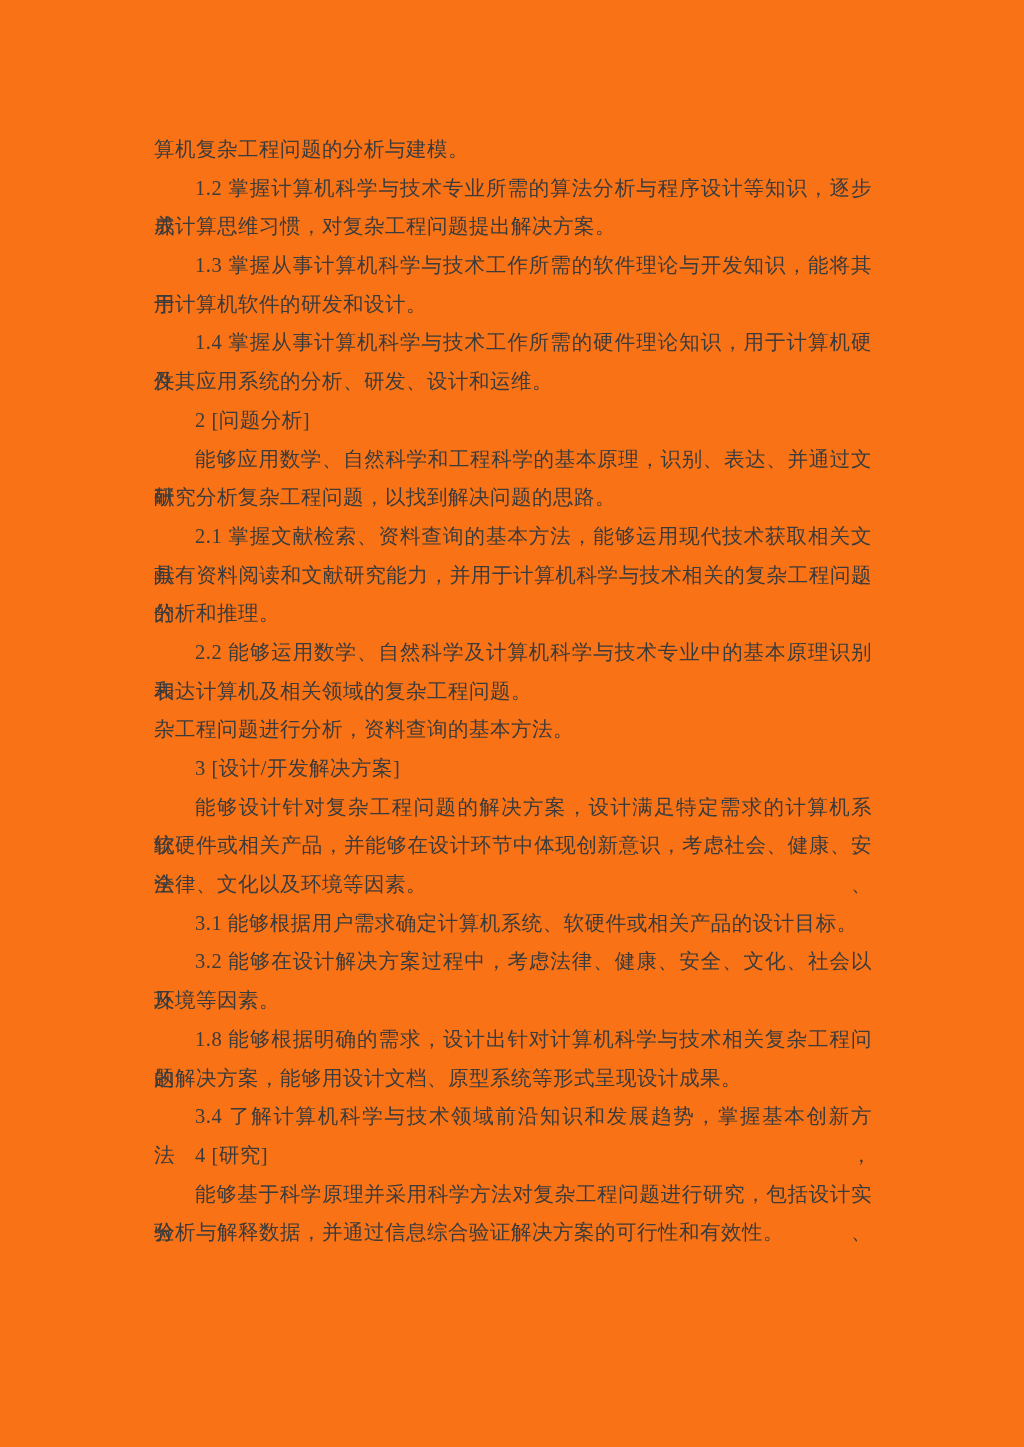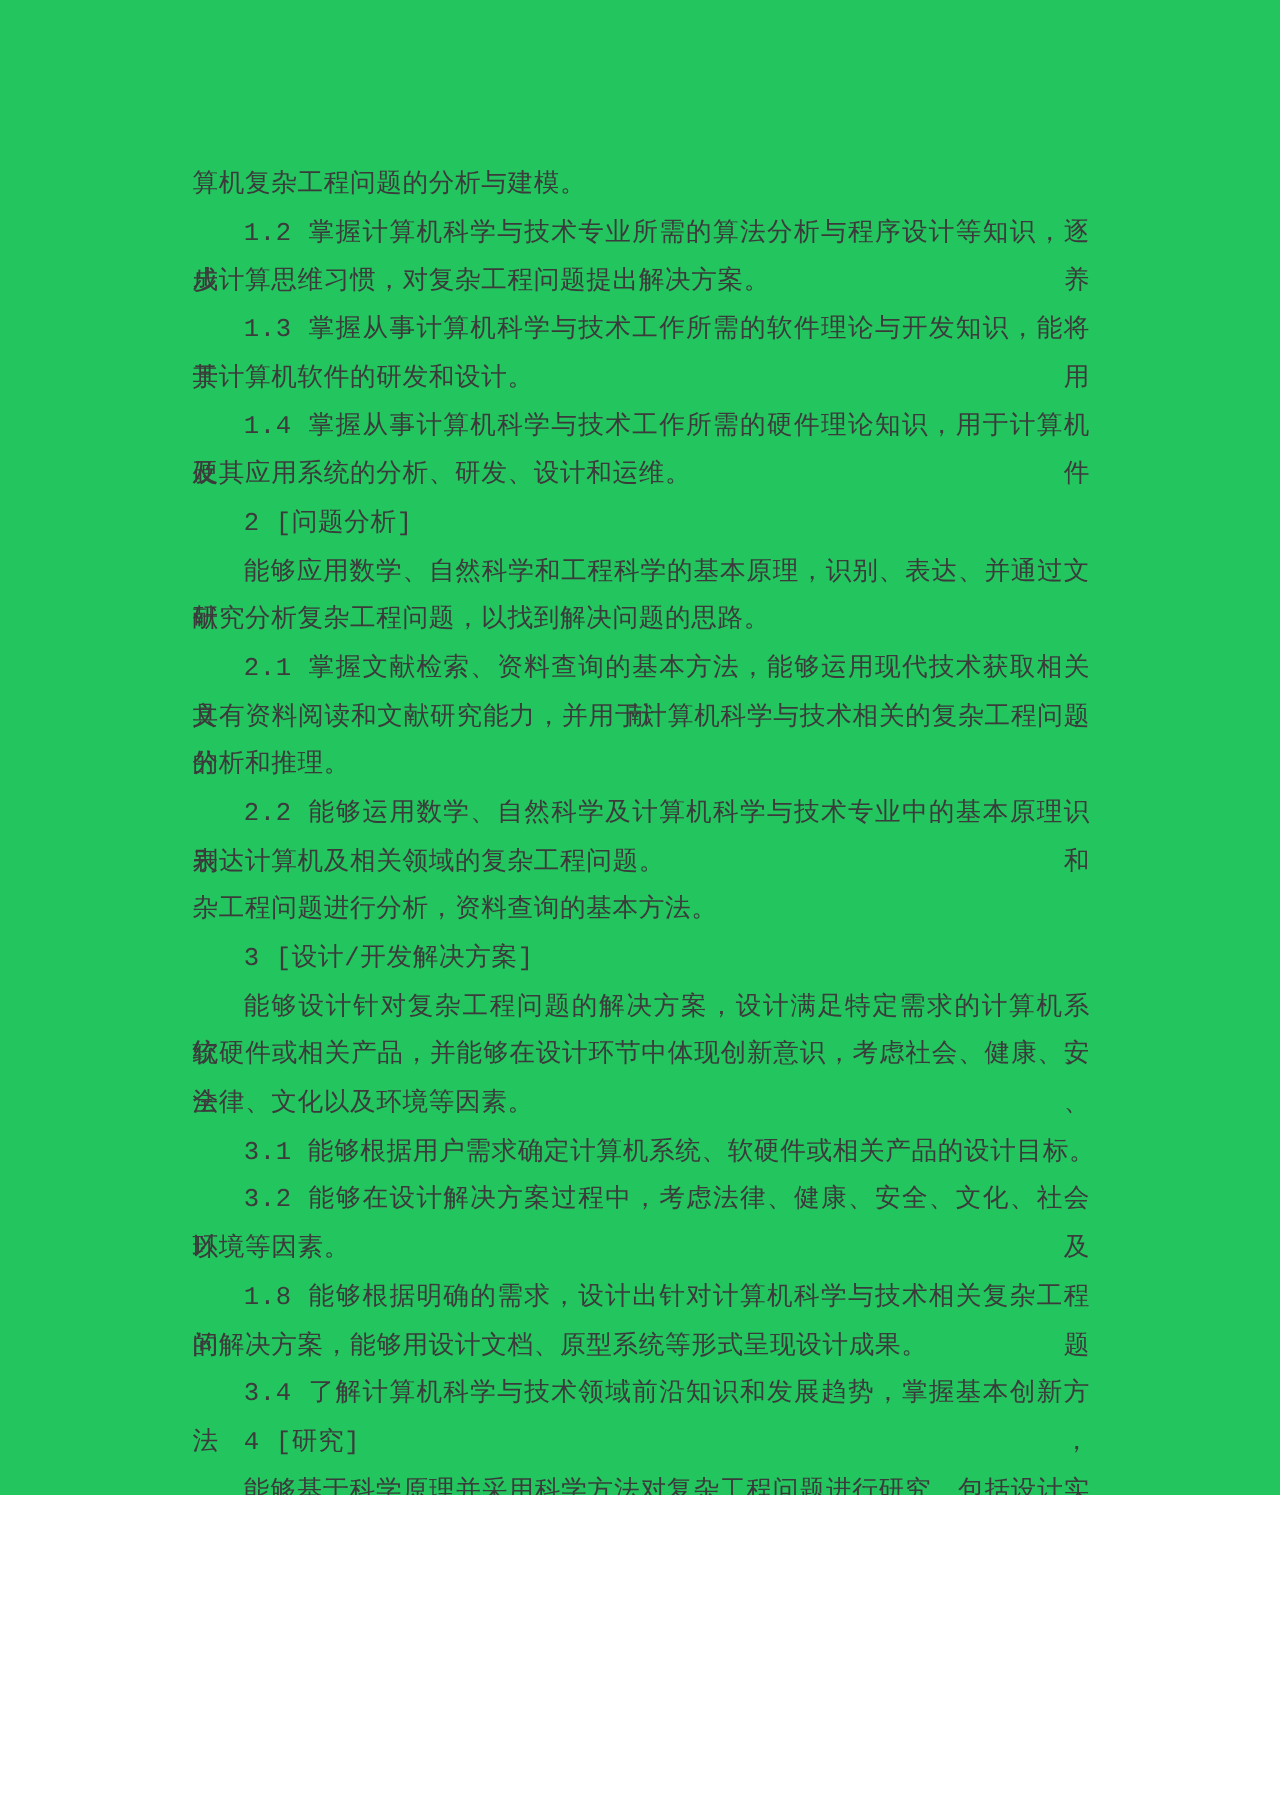--- a/index.html
+++ b/index.html
@@ -3,24 +3,24 @@
 <meta charset="utf-8">
 <style>
   html, body {
     margin: 0;
     padding: 0;
     background: #ffffff;
   }
   .page {
     position: relative;
     width: 1024px;
-    height: 1196px;
-    background: #22c55e;
+    height: 1447px;
+    background: #f97316;
     overflow: hidden;
-    font-family: Liberation Mono, monospace;
+    font-family: Liberation Serif, serif;
   }
   .text-block {
     position: absolute;
     left: 154px;
     top: 130px;
     width: 718px;
   }
   .line {
     height: 38.7px;
     line-height: 38.7px;

